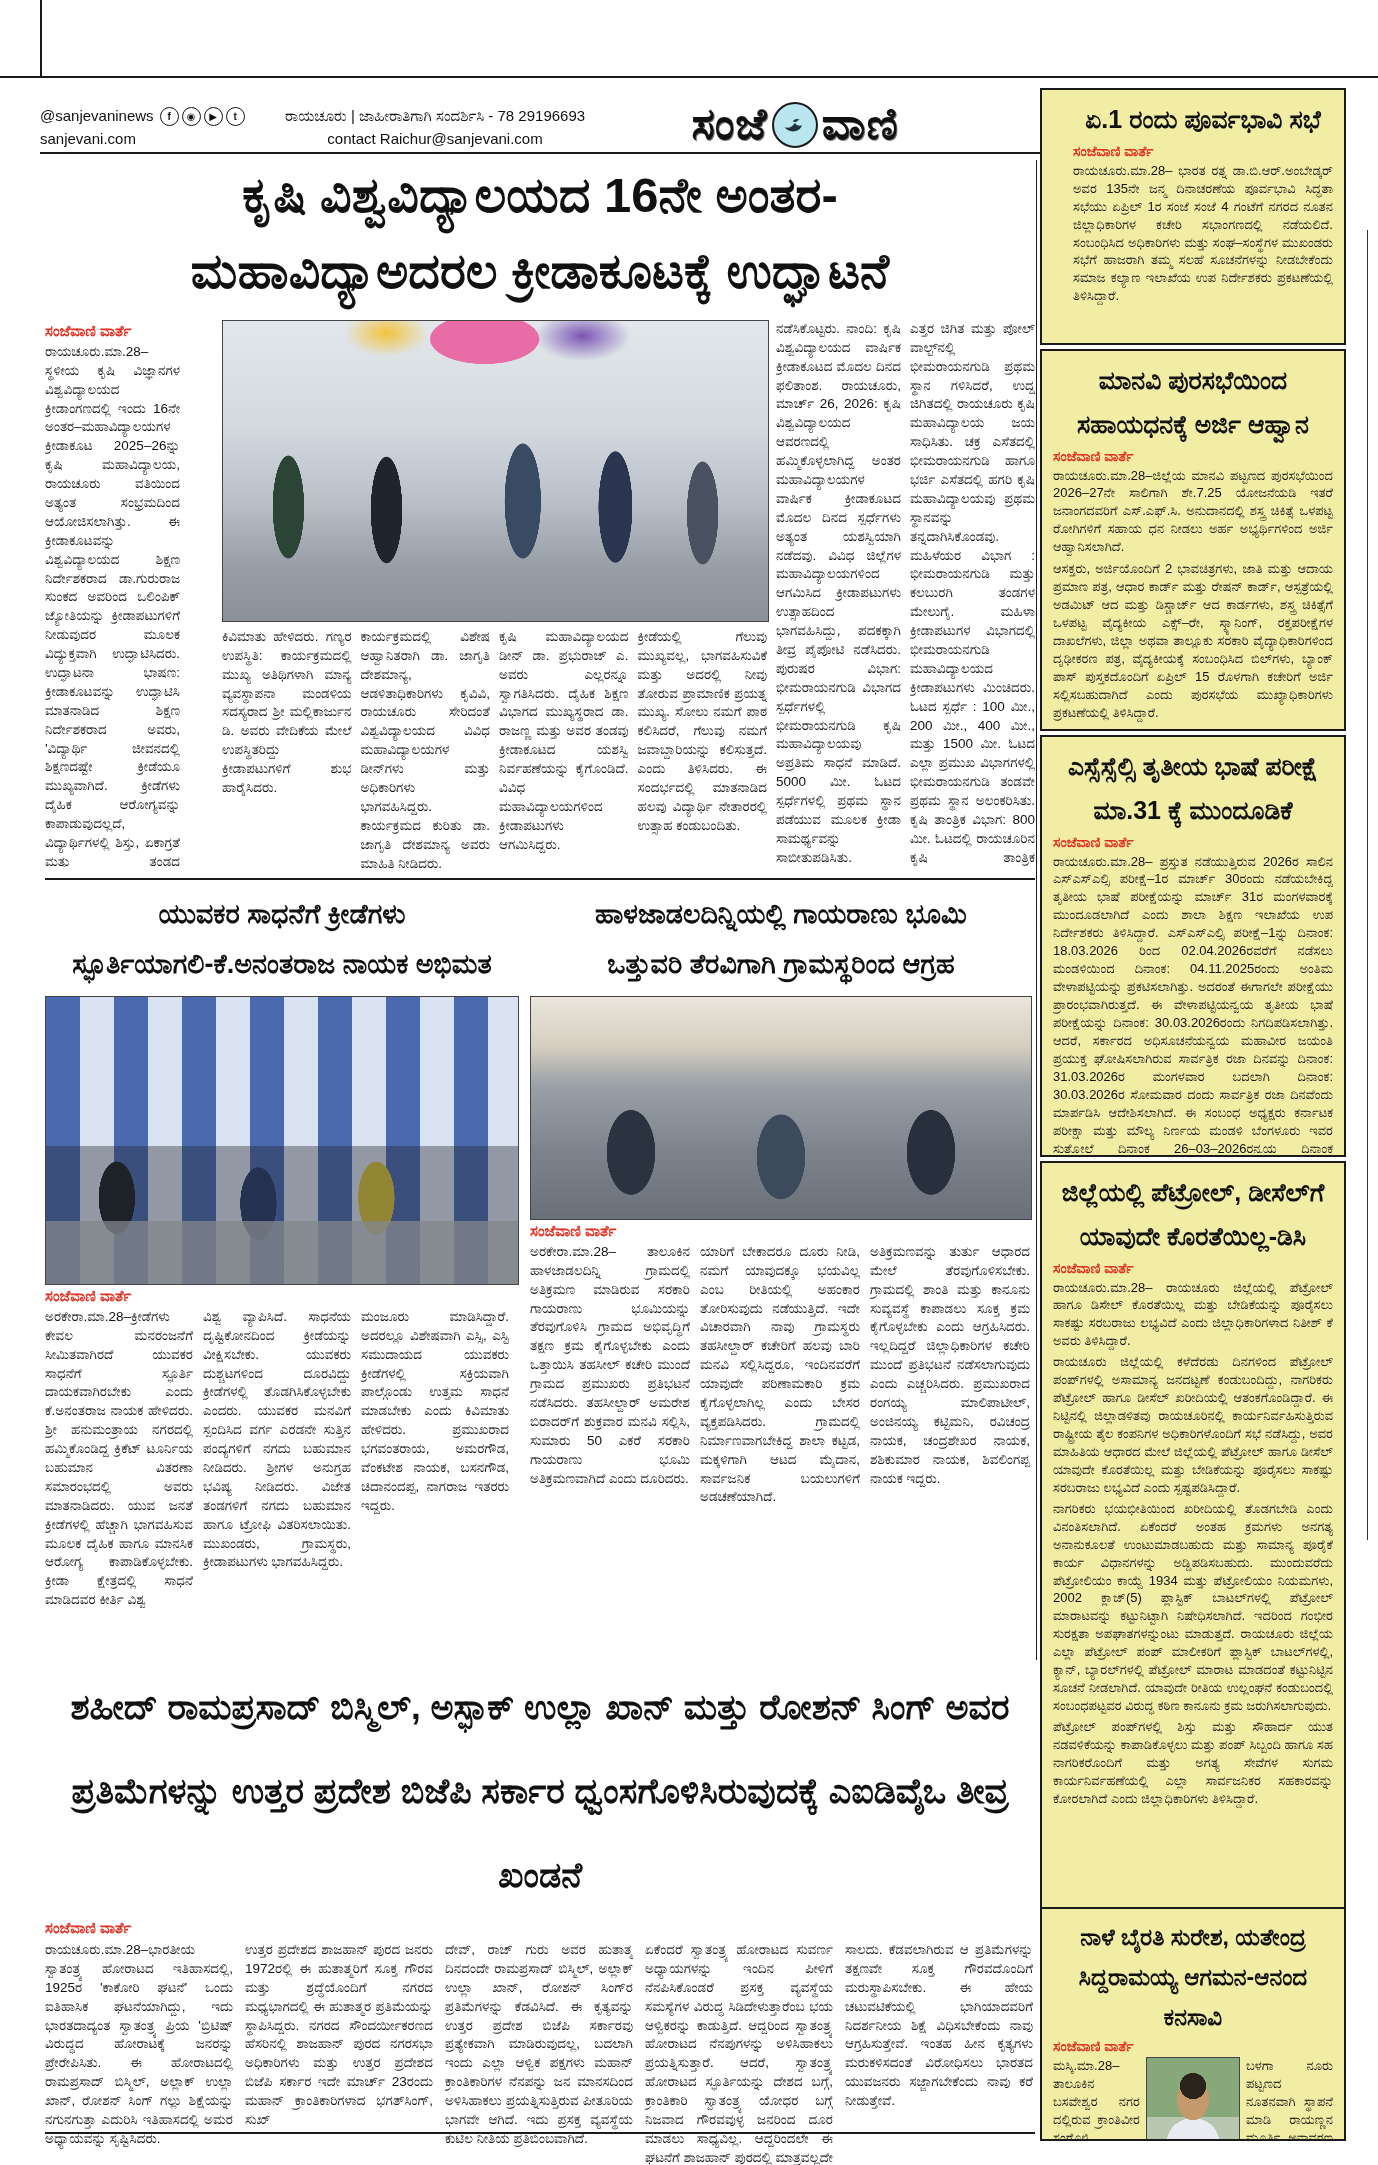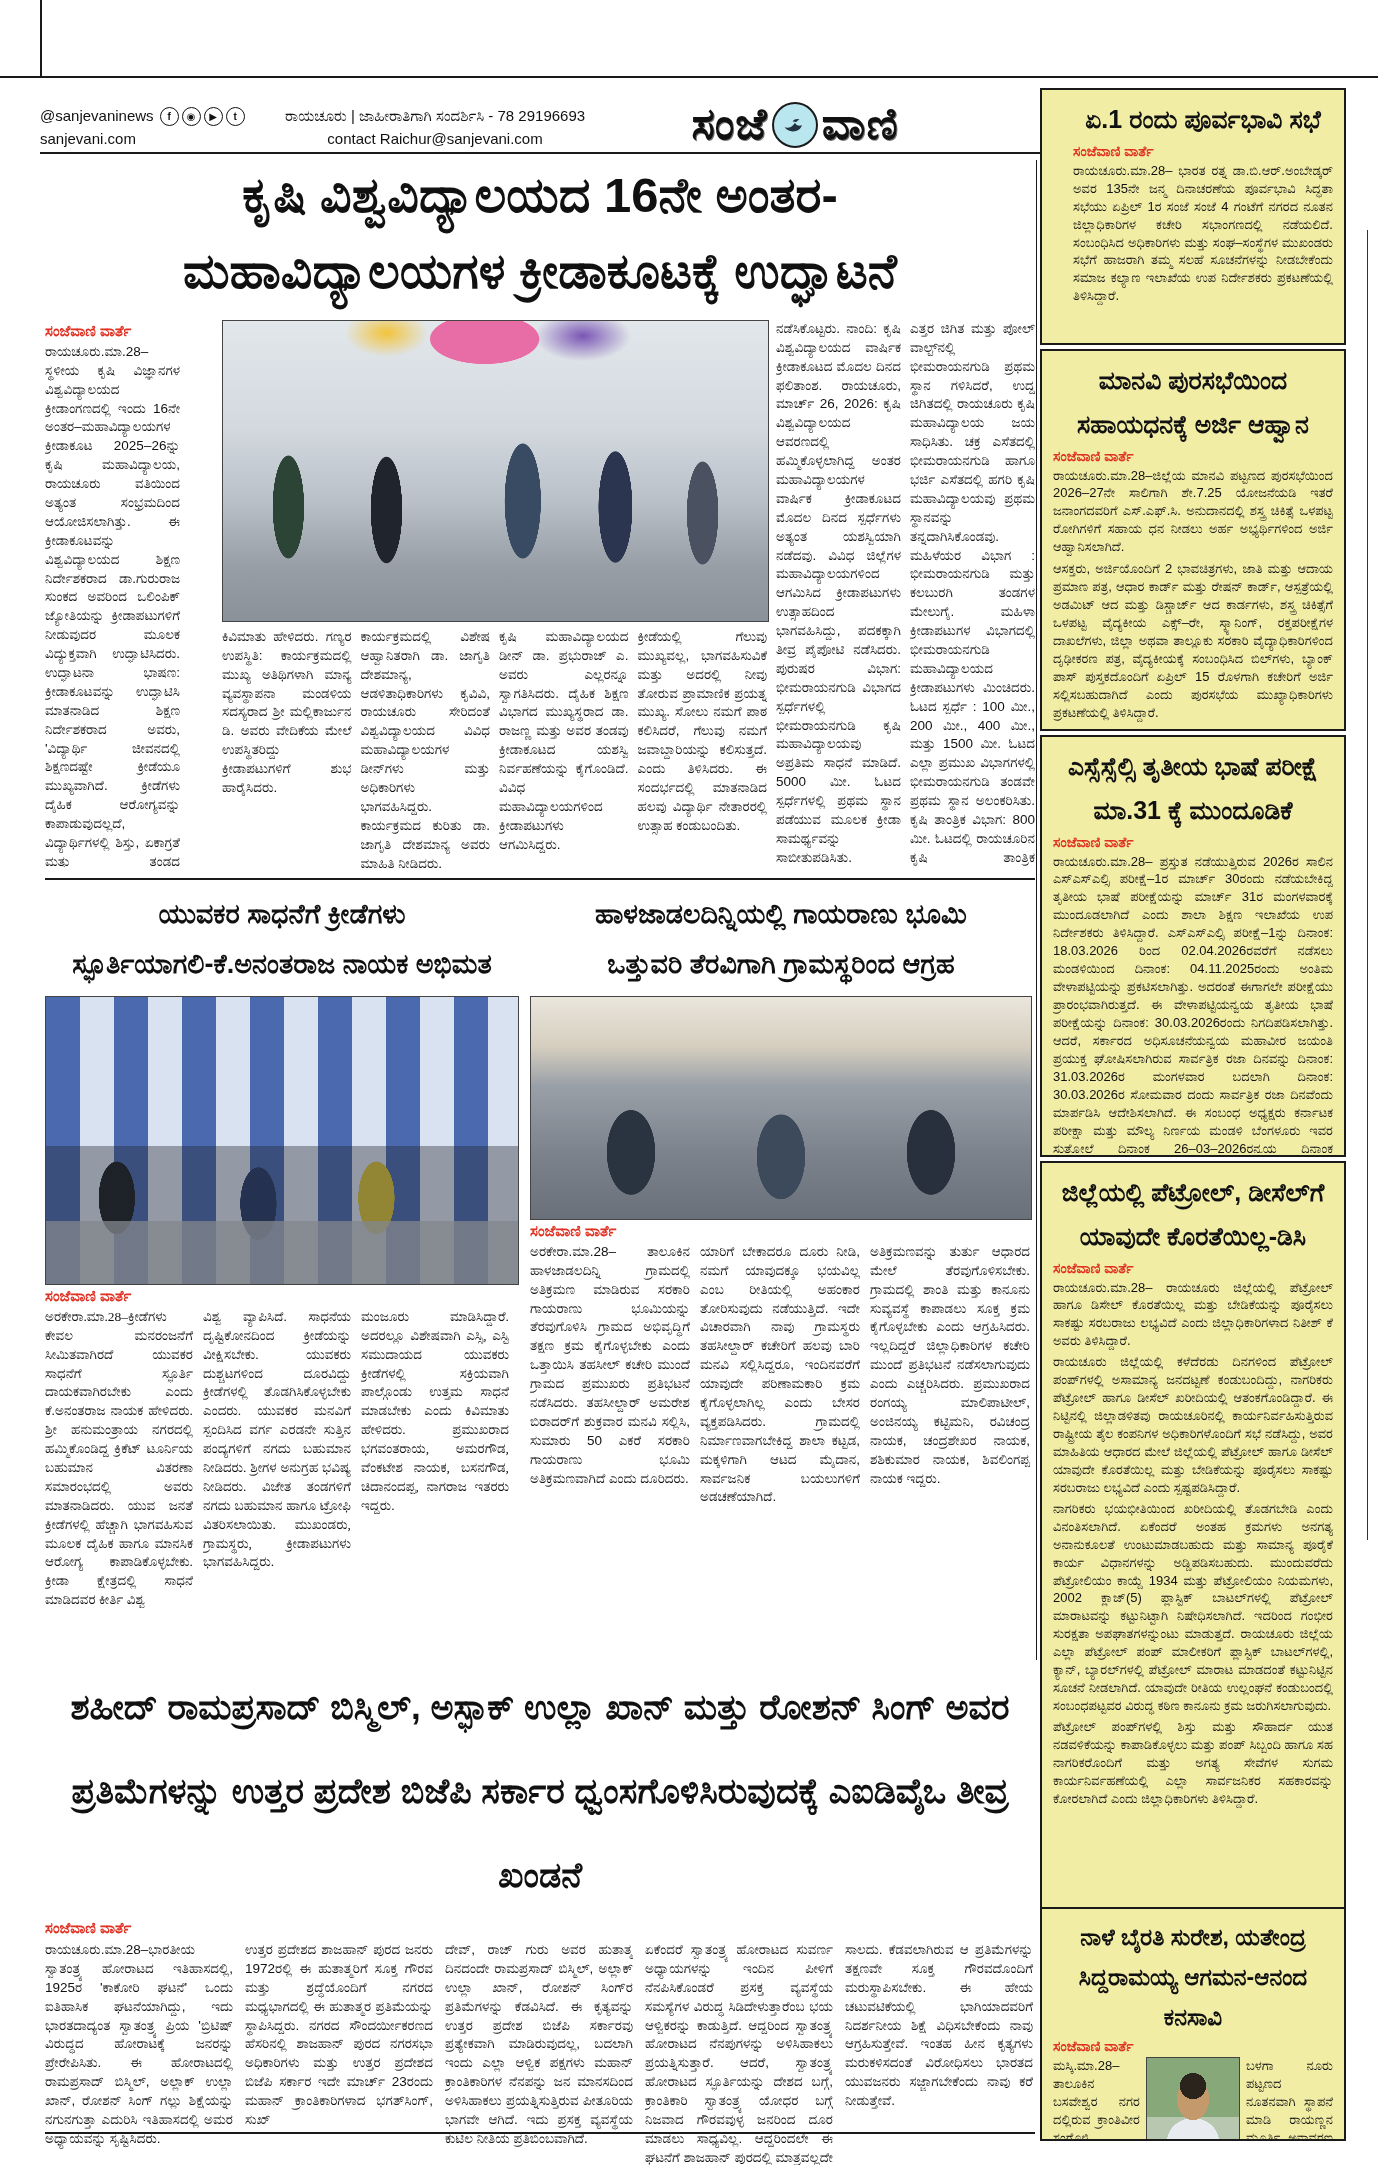--- a/index.html
+++ b/index.html
@@ -65,21 +65,21 @@
       radial-gradient(ellipse 30px 60px at 45% 72%, #273a66 0 60%, rgba(0,0,0,0) 61%),
       radial-gradient(ellipse 30px 60px at 70% 70%, #d8c23a 0 60%, rgba(0,0,0,0) 61%),
       repeating-linear-gradient(90deg,#4a69ae 0 34px,#d9e2f0 34px 68px);}
   .photo-land{width:500px;height:222px;margin-top:6px;
     background:
       radial-gradient(ellipse 40px 70px at 20% 70%, #2a3340 0 60%, rgba(0,0,0,0) 61%),
       radial-gradient(ellipse 40px 70px at 50% 72%, #3d4a5c 0 60%, rgba(0,0,0,0) 61%),
       radial-gradient(ellipse 40px 70px at 80% 70%, #28303e 0 60%, rgba(0,0,0,0) 61%),
       linear-gradient(180deg,#eae6dc 0%,#d6cfc0 22%,#9aa0a8 40%,#7d838c 70%,#6a707a 100%);}
   .mid-cols{display:flex;gap:10px;margin-top:2px;}
-  #art-sports .mid-cols .body-txt{width:148px;height:330px;font-family:Liberation Serif, serif;}
+  #art-sports .mid-cols .body-txt{width:148px;height:330px;}
   #art-land .mid-cols .body-txt{width:160px;height:392px;}
   
   #art-statues{left:45px;top:1665px;width:990px;}
   .stat-headline{font-size:35px;font-weight:900;text-align:center;line-height:2.4;}
   .stat-cols{display:flex;gap:12px;margin-top:4px;}
   .stat-cols .body-txt{width:188px;height:268px;}
   #bottom-rule{left:45px;top:2132px;width:990px;height:2px;}
   
   #sidebar{left:1040px;top:88px;width:306px;}
   .sb-box{position:absolute;left:0;width:306px;background:#f2eda5;border:2px solid #1a1a1a;
@@ -136,21 +136,21 @@
       <div>ಶನಿವಾರ 28 ಮಾರ್ಚ್ 2026</div>
     </div>
     <div class="hdr-page-num">3</div>
   </div>
 </div>
 <div class="abs rule" id="hdr-rule"></div>
 
 <div class="abs" id="main-zone">
   <div class="main-headline">
     <div>ಕೃಷಿ ವಿಶ್ವವಿದ್ಯಾಲಯದ 16ನೇ ಅಂತರ-</div>
-    <div>ಮಹಾವಿದ್ಯಾಲಯಗಳ ಕ್ರೀಡಾಕೂಟಕ್ಕೆ ಉದ್ಘಾಟನೆ</div>
+    <div>ಮಹಾವಿದ್ಯಾಅದರಲ ಕ್ರೀಡಾಕೂಟಕ್ಕೆ ಉದ್ಘಾಟನೆ</div>
   </div>
   <div class="m-row">
     <div class="m-col1">
       <div class="byline">ಸಂಜೆವಾಣಿ ವಾರ್ತೆ</div>
       <div class="body-txt" style="height:524px;">ರಾಯಚೂರು.ಮಾ.28–ಸ್ಥಳೀಯ ಕೃಷಿ ವಿಜ್ಞಾನಗಳ ವಿಶ್ವವಿದ್ಯಾಲಯದ ಕ್ರೀಡಾಂಗಣದಲ್ಲಿ ಇಂದು 16ನೇ ಅಂತರ–ಮಹಾವಿದ್ಯಾಲಯಗಳ ಕ್ರೀಡಾಕೂಟ 2025–26ನ್ನು ಕೃಷಿ ಮಹಾವಿದ್ಯಾಲಯ, ರಾಯಚೂರು ವತಿಯಿಂದ ಅತ್ಯಂತ ಸಂಭ್ರಮದಿಂದ ಆಯೋಜಿಸಲಾಗಿತ್ತು. ಈ ಕ್ರೀಡಾಕೂಟವನ್ನು ವಿಶ್ವವಿದ್ಯಾಲಯದ ಶಿಕ್ಷಣ ನಿರ್ದೇಶಕರಾದ ಡಾ.ಗುರುರಾಜ ಸುಂಕದ ಅವರಿಂದ ಒಲಿಂಪಿಕ್ ಜ್ಯೋತಿಯನ್ನು ಕ್ರೀಡಾಪಟುಗಳಿಗೆ ನೀಡುವುದರ ಮೂಲಕ ವಿದ್ಯುಕ್ತವಾಗಿ ಉದ್ಘಾಟಿಸಿದರು. ಉದ್ಘಾಟನಾ ಭಾಷಣ: ಕ್ರೀಡಾಕೂಟವನ್ನು ಉದ್ಘಾಟಿಸಿ ಮಾತನಾಡಿದ ಶಿಕ್ಷಣ ನಿರ್ದೇಶಕರಾದ ಅವರು, 'ವಿದ್ಯಾರ್ಥಿ ಜೀವನದಲ್ಲಿ ಶಿಕ್ಷಣದಷ್ಟೇ ಕ್ರೀಡೆಯೂ ಮುಖ್ಯವಾಗಿದೆ. ಕ್ರೀಡೆಗಳು ದೈಹಿಕ ಆರೋಗ್ಯವನ್ನು ಕಾಪಾಡುವುದಲ್ಲದೆ, ವಿದ್ಯಾರ್ಥಿಗಳಲ್ಲಿ ಶಿಸ್ತು, ಏಕಾಗ್ರತೆ ಮತ್ತು ತಂಡದ ಮನೋಭಾವನೆಯನ್ನು ಬೆಳೆಸುತ್ತವೆ' ಎಂದು ತಿಳಿಸಿದರು. ಮುಂದುವರಿದು ಮಾತನಾಡುತ್ತಾ, ಸೋಲು–ಗೆಲುವಿಗಿಂತ ಸ್ಪರ್ಧೆಯಲ್ಲಿ ಭಾಗವಹಿಸುವುದು ಮುಖ್ಯ ಎಂದು ಕಿವಿಮಾತು ಹೇಳಿದರು.</div>
     </div>
     <div class="m-center">
       <div class="photo photo-main"></div>
       <div class="m-center-cols">
         <div class="body-txt">ಕಿವಿಮಾತು ಹೇಳಿದರು. ಗಣ್ಯರ ಉಪಸ್ಥಿತಿ: ಕಾರ್ಯಕ್ರಮದಲ್ಲಿ ಮುಖ್ಯ ಅತಿಥಿಗಳಾಗಿ ಮಾನ್ಯ ವ್ಯವಸ್ಥಾಪನಾ ಮಂಡಳಿಯ ಸದಸ್ಯರಾದ ಶ್ರೀ ಮಲ್ಲಿಕಾರ್ಜುನ ಡಿ. ಅವರು ವೇದಿಕೆಯ ಮೇಲೆ ಉಪಸ್ಥಿತರಿದ್ದು ಕ್ರೀಡಾಪಟುಗಳಿಗೆ ಶುಭ ಹಾರೈಸಿದರು.</div>

